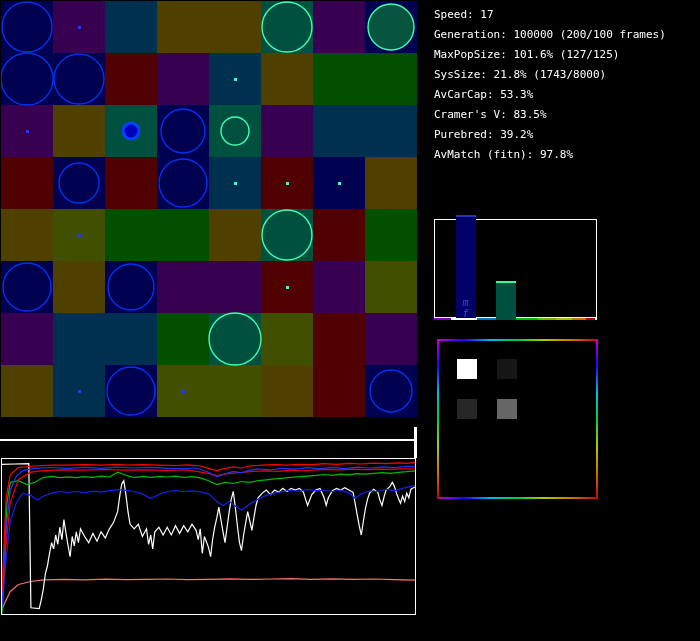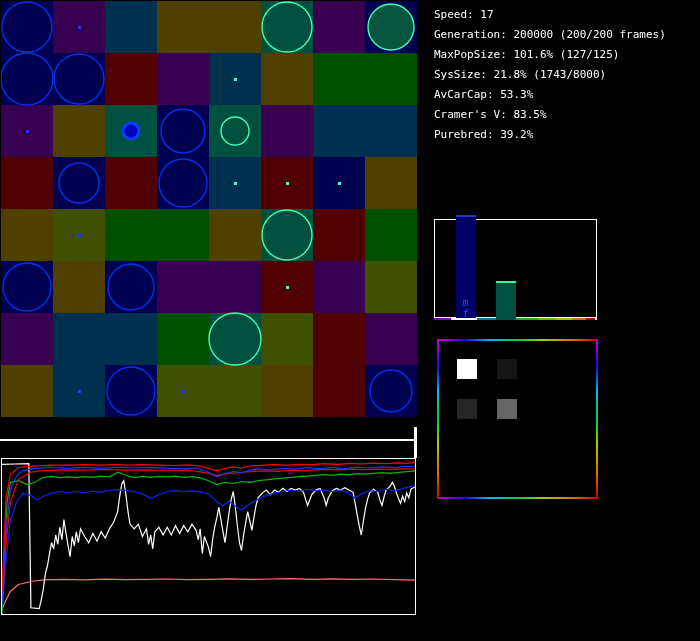--- a/index.html
+++ b/index.html
@@ -112,26 +112,27 @@
       <rect x="181" y="389" width="3" height="3" fill="#2238ff"></rect>
       <rect x="233" y="77" width="3" height="3" fill="#3dffcc"></rect>
       <rect x="233" y="181" width="3" height="3" fill="#3dffcc"></rect>
       <rect x="285" y="181" width="3" height="3" fill="#3dffcc"></rect>
       <rect x="337" y="181" width="3" height="3" fill="#3dffcc"></rect>
       <rect x="285" y="285" width="3" height="3" fill="#3dffcc"></rect>
     </svg>
 
   <div id="stats">
     <div class="stat-line">Speed: 17</div>
-    <div class="stat-line">Generation: 200000 (200/200 frames)</div>
+    <div class="stat-line">Generation: 100000 (200/100 frames)</div>
     <div class="stat-line">MaxPopSize: 101.6% (127/125)</div>
     <div class="stat-line">SysSize: 21.8% (1743/8000)</div>
     <div class="stat-line">AvCarCap: 53.3%</div>
     <div class="stat-line">Cramer's V: 83.5%</div>
     <div class="stat-line">Purebred: 39.2%</div>
+    <div class="stat-line">AvMatch (fitn): 97.8%</div>
   </div>
 
   <div id="bar-wrap">
     <div id="bar-box"></div>
     <div id="bar-area">
         <div style="position: absolute; left: 22px; top: 0px; width: 20px; height: 103px; background: rgb(0, 0, 102);">
           <div style="position: absolute; left: 0px; top: 0px; width: 100%; height: 2px; background: rgb(34, 51, 204);"></div>
         </div>
         <div style="position: absolute; left: 62px; top: 66px; width: 20px; height: 37px; background: rgb(0, 80, 64);">
           <div style="position: absolute; left: 0px; top: 0px; width: 100%; height: 2px; background: rgb(51, 255, 153);"></div>

